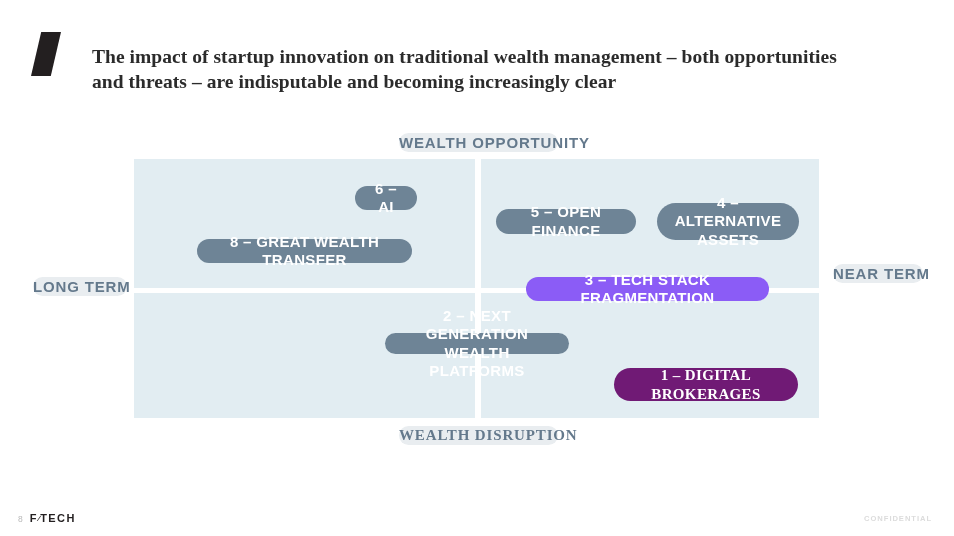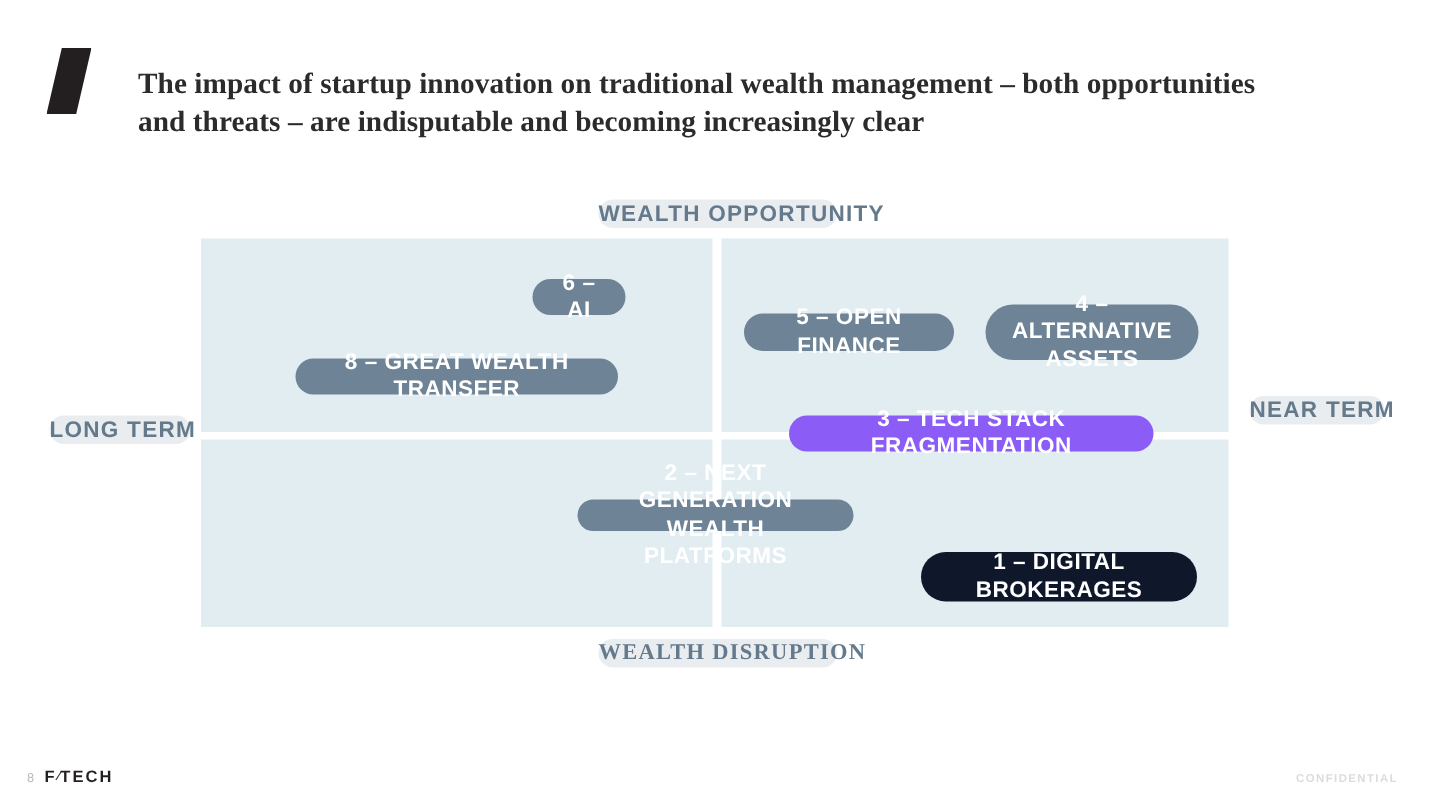--- a/index.html
+++ b/index.html
@@ -158,21 +158,21 @@
 <div class="axis-pill" id="axis-left">LONG TERM</div>
 <div class="axis-pill" id="axis-right">NEAR TERM</div>
 
 <div id="item-pills">
     <div class="item-pill" style="left: 355px; top: 186px; width: 62px; height: 24px; background: rgb(110, 132, 150);">6 – AI</div>
     <div class="item-pill" style="left: 197px; top: 239px; width: 215px; height: 24px; background: rgb(110, 132, 150);">8 – GREAT WEALTH TRANSFER</div>
     <div class="item-pill" style="left: 496px; top: 209px; width: 140px; height: 25px; background: rgb(110, 132, 150);">5 – OPEN FINANCE</div>
     <div class="item-pill" style="left: 657px; top: 203px; width: 142px; height: 37px; background: rgb(110, 132, 150);">4 – ALTERNATIVE ASSETS</div>
     <div class="item-pill" style="left: 526px; top: 277px; width: 243px; height: 24px; background: #8b5cf6;">3 – TECH STACK FRAGMENTATION</div>
     <div class="item-pill" style="left: 385px; top: 333px; width: 184px; height: 21px; background: rgb(110, 132, 150);">2 – NEXT GENERATION WEALTH PLATFORMS</div>
-    <div class="item-pill" style="left: 614px; top: 368px; width: 184px; height: 33px; background: #0f172a;">1 – DIGITAL BROKERAGES</div>
+    <div class="item-pill" style="left: 614px; top: 368px; width: 184px; height: 33px; background: #701a75; font-family: Liberation Serif, serif;">1 – DIGITAL BROKERAGES</div>
   </div>
 
 <div class="footer-left">
   <span class="page-num">8</span>
   <span class="brand">
     <span>F</span>
       <span class="slash">⁄</span>
       <span>TECH</span>
   </span>
 </div>

